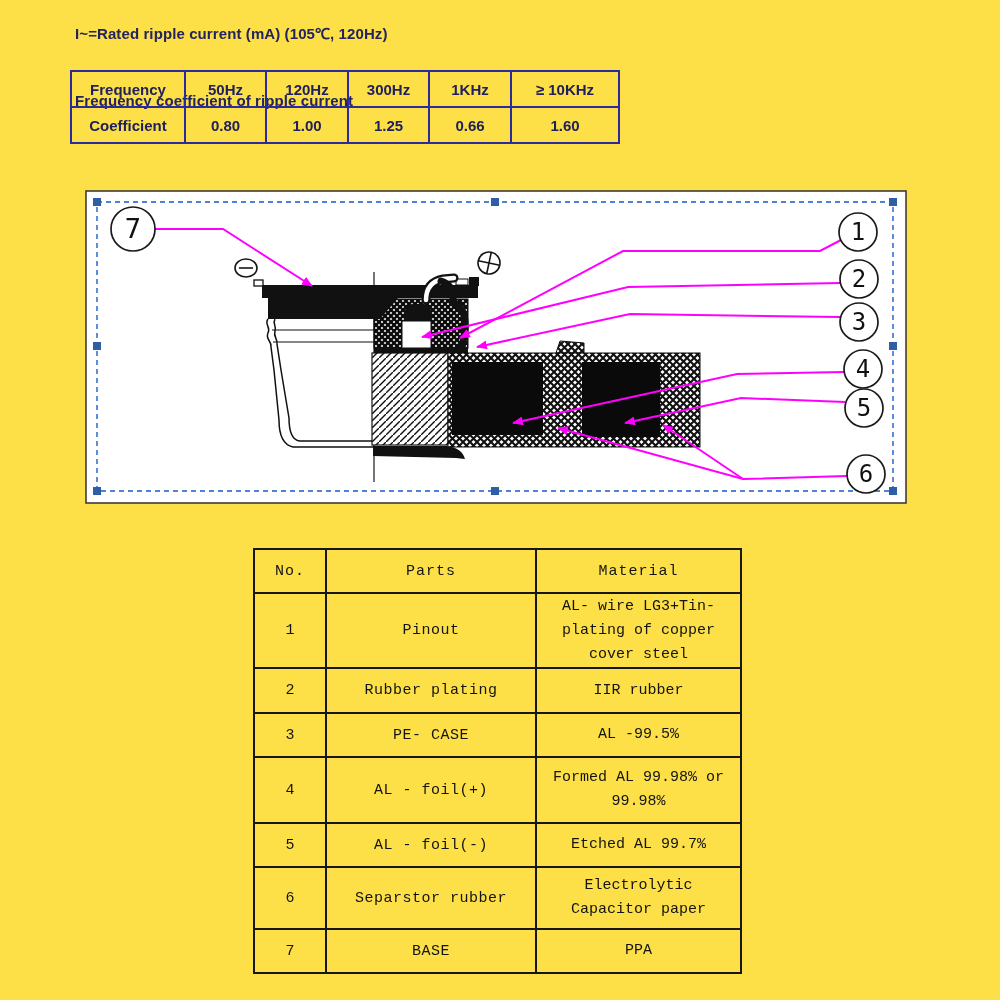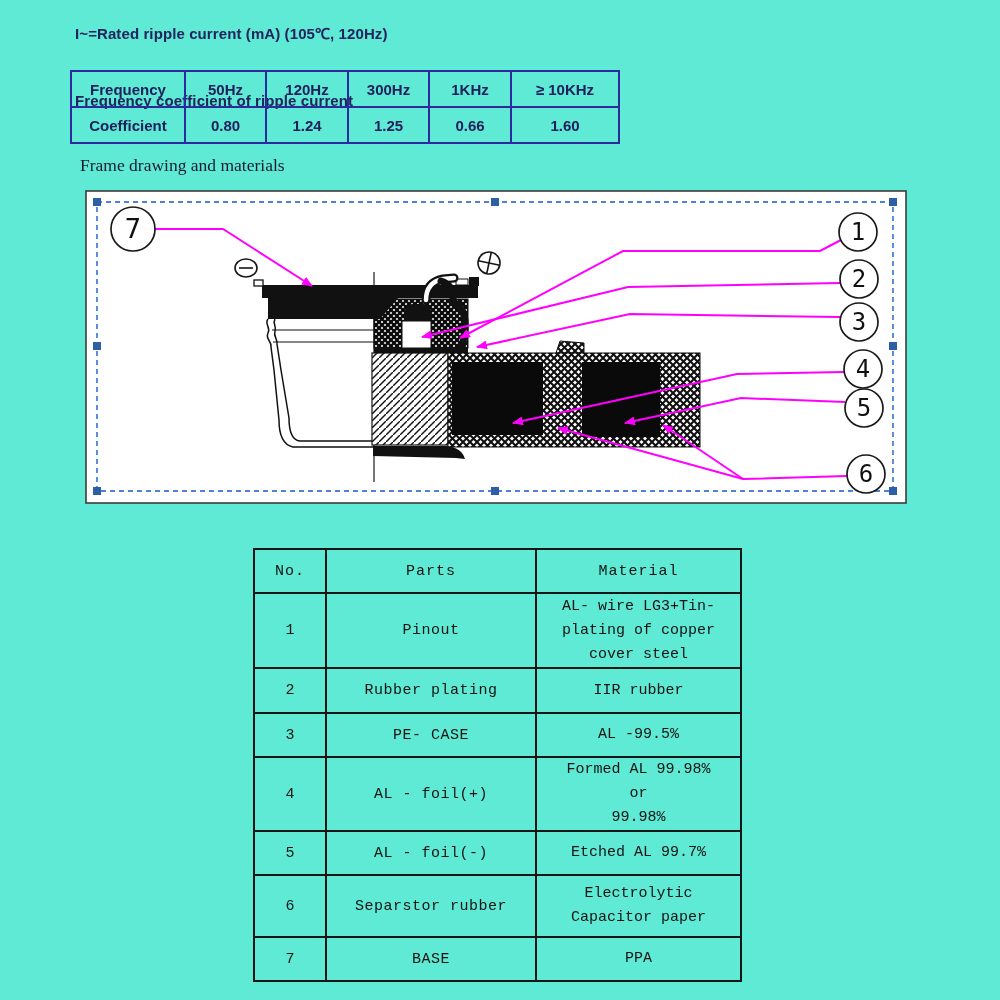--- a/index.html
+++ b/index.html
@@ -1,35 +1,35 @@
 <!DOCTYPE html>
 <html><head>
 <meta charset="utf-8">
 <style>
   html,body{margin:0;padding:0;background:#ffffff;}
-  #page{position:relative;width:1000px;height:1000px;background:#5eead4;overflow:hidden;
+  #page{position:relative;width:1000px;height:1000px;background:#fde047;overflow:hidden;
         font-family:"Liberation Sans",sans-serif;}
   .topline{position:absolute;left:75px;color:#23235e;font-size:15px;font-weight:600;
            letter-spacing:.1px;white-space:nowrap;}
   #line1{top:23px;}
   #line2{top:48px;margin-top:44px;}
   
   #freqtbl{position:absolute;left:70px;top:70px;border-collapse:collapse;table-layout:fixed;}
   #freqtbl td{border:2px solid #2b2b9e;color:#20205c;font-size:15px;font-weight:600;
               text-align:center;vertical-align:middle;padding:4px;height:26px;}
   
   #sectitle{position:absolute;left:80px;top:155px;font-family:"Liberation Serif",serif;
             font-size:17.5px;color:#1a1a2e;}
   
   #drawwrap{position:absolute;left:85px;top:190px;width:822px;height:314px;}
   
   #partstbl{position:absolute;left:253px;top:548px;border-collapse:collapse;table-layout:fixed;
             font-family:"Liberation Mono","DejaVu Sans Mono",monospace;color:#141414;}
   #partstbl td{border:2px solid #161616;text-align:center;vertical-align:middle;
-               font-size:15px;padding:0 20px;}
+               font-size:15px;padding:0 6px;}
   #partstbl .hdr td{letter-spacing:1px;}
   .mat{white-space:pre-line;line-height:1.6;}
   .pname{letter-spacing:.5px;border-radius:13px;}
   tr.h44{height:44px;} tr.h75{height:75px;} tr.h45{height:45px;}
   tr.h66{height:66px;} tr.h62{height:62px;}
 </style>
 </head>
 <body>
 
 <div id="page">
@@ -51,29 +51,28 @@
       <td>Frequency</td>
       <td>50Hz</td>
       <td>120Hz</td>
       <td>300Hz</td>
       <td>1KHz</td>
       <td>≥ 10KHz</td>
     </tr>
     <tr>
       <td>Coefficient</td>
       <td>0.80</td>
-      <td>1.24</td>
+      <td>1.00</td>
       <td>1.25</td>
       <td>0.66</td>
       <td>1.60</td>
     </tr>
   </tbody>
     </table>
 
-  <div id="sectitle">Frame drawing and materials</div>
 
   <div id="drawwrap">
   <svg width="822" height="314" viewBox="0 0 822 314">
     <defs>
       <pattern id="hatchDiag" width="7" height="7" patternUnits="userSpaceOnUse">
         <rect width="7" height="7" fill="#fff"></rect>
         <path d="M-1,8 L8,-1" stroke="#111" stroke-width="1.4"></path>
       </pattern>
       <pattern id="crossH" width="7" height="7" patternUnits="userSpaceOnUse">
         <rect width="7" height="7" fill="#fff"></rect>

